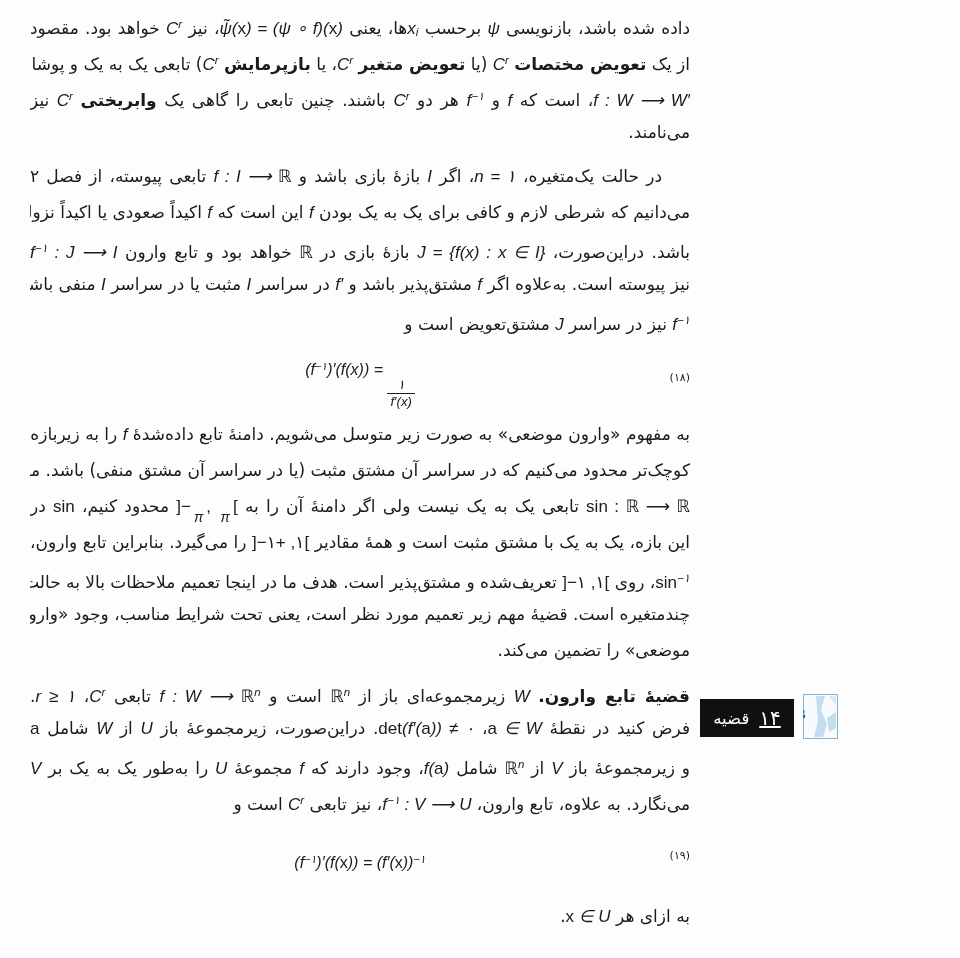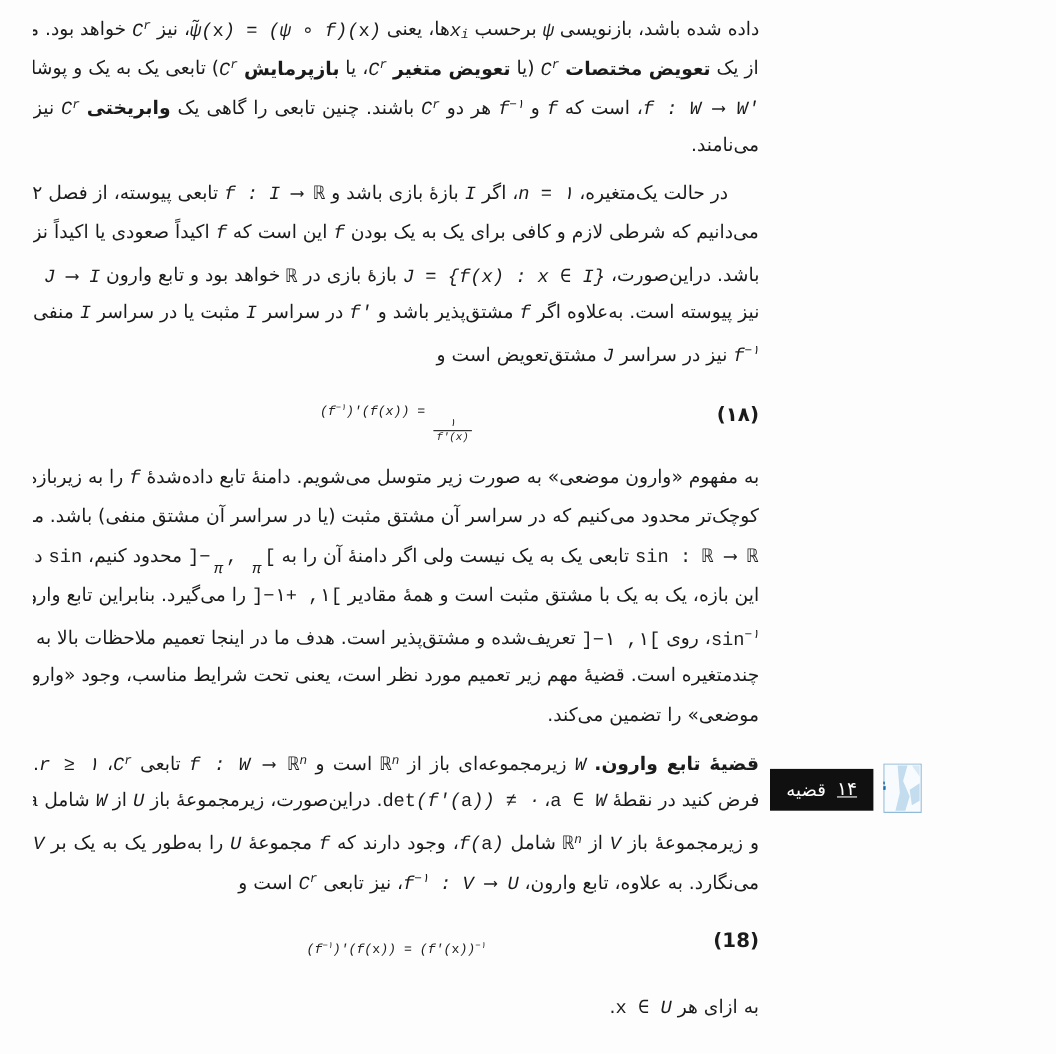--- a/index.html
+++ b/index.html
@@ -26,56 +26,56 @@
     white-space:nowrap;
   }
   .line.lastline{text-align:center;text-align-last:right;white-space:normal;}
   .line.indent{padding-right:28px;}
   .mt8{margin-top:8px;}  .mt10{margin-top:10px;}
   .mt6{margin-top:6px;}  .mt14{margin-top:14px;}
   .fab{font-weight:bold;margin-top:32px;}
   
   .m{
     direction:ltr;unicode-bidi:isolate;
-    font-family:Liberation Mono, monospace;
+    font-family:Liberation Sans, sans-serif;
     font-style:italic;
     font-size:17px;
     margin-top:15px;
   }
   .m .r{font-style:italic;}
   .m .up{font-style:normal;}
   .m .sup{font-size:0.68em;vertical-align:0.5em;}
   .m .sub{font-size:0.68em;vertical-align:-0.2em;}
   .frac{
     display:inline-flex;flex-direction:column;align-items:center;
     vertical-align:-0.75em;line-height:1.15;font-size:0.82em;
   }
   .frac .den{border-top:1px solid currentColor;}
   .frac .num,.frac .den{padding:0 3px;}
   
   .eq{
     position:relative;height:58px;
     display:flex;align-items:center;justify-content:center;
   }
-  .eq .eq-body{font-size:12px;}
+  .eq .eq-body{font-size:16px;}
   .eq .eq-body .frac{vertical-align:-1.05em;line-height:1.2;}
   .eq .eq-number{
     position:absolute;right:0;top:50%;transform:translateY(-50%);
-    font-size:18px;direction:rtl;font-weight:bold;
+    font-size:11px;direction:rtl;
   }
   
   .theorem-badge{
     position:absolute;left:none;
     top:699px;right:166px; 
     width:94px;height:38px;
     background:#101010;color:#ffffff;
     display:flex;align-items:center;justify-content:center;
     gap:10px;font-size:16.5px;
   }
-  .theorem-badge .num{font-size:17px;text-decoration:underline;}
+  .theorem-badge .num{font-size:20px;text-decoration:underline;}
   
   .margin-icon{
     position:absolute;top:694px;right:122px; 
     width:35px;height:45px;
   }
   .margin-icon svg{display:block;}
 </style>
 </head>
 <body>
 
@@ -116,21 +116,21 @@
         <div class="line lastline"><span class="fa">موضعی» را تضمین می‌کند.</span></div>
       </div>
       <div class="mt6 para theorem-paragraph">
         <div class="line"><span class="fab">قضیهٔ تابع وارون.</span><span class="fa"> </span><span class="m" dir="ltr"><span class="r it">W</span></span><span class="fa"> زیرمجموعه‌ای باز از </span><span class="m" dir="ltr"><span class="r up">ℝ</span><span class="r sup">n</span></span><span class="fa"> است و </span><span class="m" dir="ltr"><span class="r it">f : W ⟶ </span><span class="r up">ℝ</span><span class="r sup">n</span></span><span class="fa"> تابعی </span><span class="m" dir="ltr"><span class="r it">C</span><span class="r sup">r</span></span><span class="fa">، </span><span class="m" dir="ltr"><span class="r it">r ≥ ١</span></span><span class="fa">.</span></div>
         <div class="line"><span class="fa">فرض کنید در نقطهٔ </span><span class="m" dir="ltr"><span class="r up">a</span><span class="r it"> ∈ W</span></span><span class="fa">، </span><span class="m" dir="ltr"><span class="r up">det</span><span class="r it">(f′(</span><span class="r up">a</span><span class="r it">)) ≠ ۰</span></span><span class="fa">. دراین‌صورت، زیرمجموعهٔ باز </span><span class="m" dir="ltr"><span class="r it">U</span></span><span class="fa"> از </span><span class="m" dir="ltr"><span class="r it">W</span></span><span class="fa"> شامل </span><span class="m" dir="ltr"><span class="r up">a</span></span></div>
         <div class="line"><span class="fa">و زیرمجموعهٔ باز </span><span class="m" dir="ltr"><span class="r it">V</span></span><span class="fa"> از </span><span class="m" dir="ltr"><span class="r up">ℝ</span><span class="r sup">n</span></span><span class="fa"> شامل </span><span class="m" dir="ltr"><span class="r it">f(</span><span class="r up">a</span><span class="r it">)</span></span><span class="fa">، وجود دارند که </span><span class="m" dir="ltr"><span class="r it">f</span></span><span class="fa"> مجموعهٔ </span><span class="m" dir="ltr"><span class="r it">U</span></span><span class="fa"> را به‌طور یک به یک بر </span><span class="m" dir="ltr"><span class="r it">V</span></span></div>
         <div class="line lastline"><span class="fa">می‌نگارد. به علاوه، تابع وارون، </span><span class="m" dir="ltr"><span class="r it">f</span><span class="r sup">−١</span><span class="r it"> : V ⟶ U</span></span><span class="fa">، نیز تابعی </span><span class="m" dir="ltr"><span class="r it">C</span><span class="r sup">r</span></span><span class="fa"> است و</span></div>
       </div>
       <div class="mt8 eq">
         <span class="eq-body m" dir="ltr"><span class="r it">(f</span><span class="r sup">−١</span><span class="r it">)′(f(</span><span class="r up">x</span><span class="r it">)) = (f′(</span><span class="r up">x</span><span class="r it">))</span><span class="r sup">−١</span></span>
-        <span class="eq-number">(18)</span>
+        <span class="eq-number">(١٩)</span>
       </div>
       <div class="mt14 para closing-line">
         <div class="line lastline"><span class="fa">به ازای هر </span><span class="m" dir="ltr"><span class="r up">x</span><span class="r it"> ∈ U</span></span><span class="fa">.</span></div>
       </div>
     </div>
 
   <div class="theorem-badge">
     <span class="num">١۴</span>
     <span>قضیه</span>
   </div>

